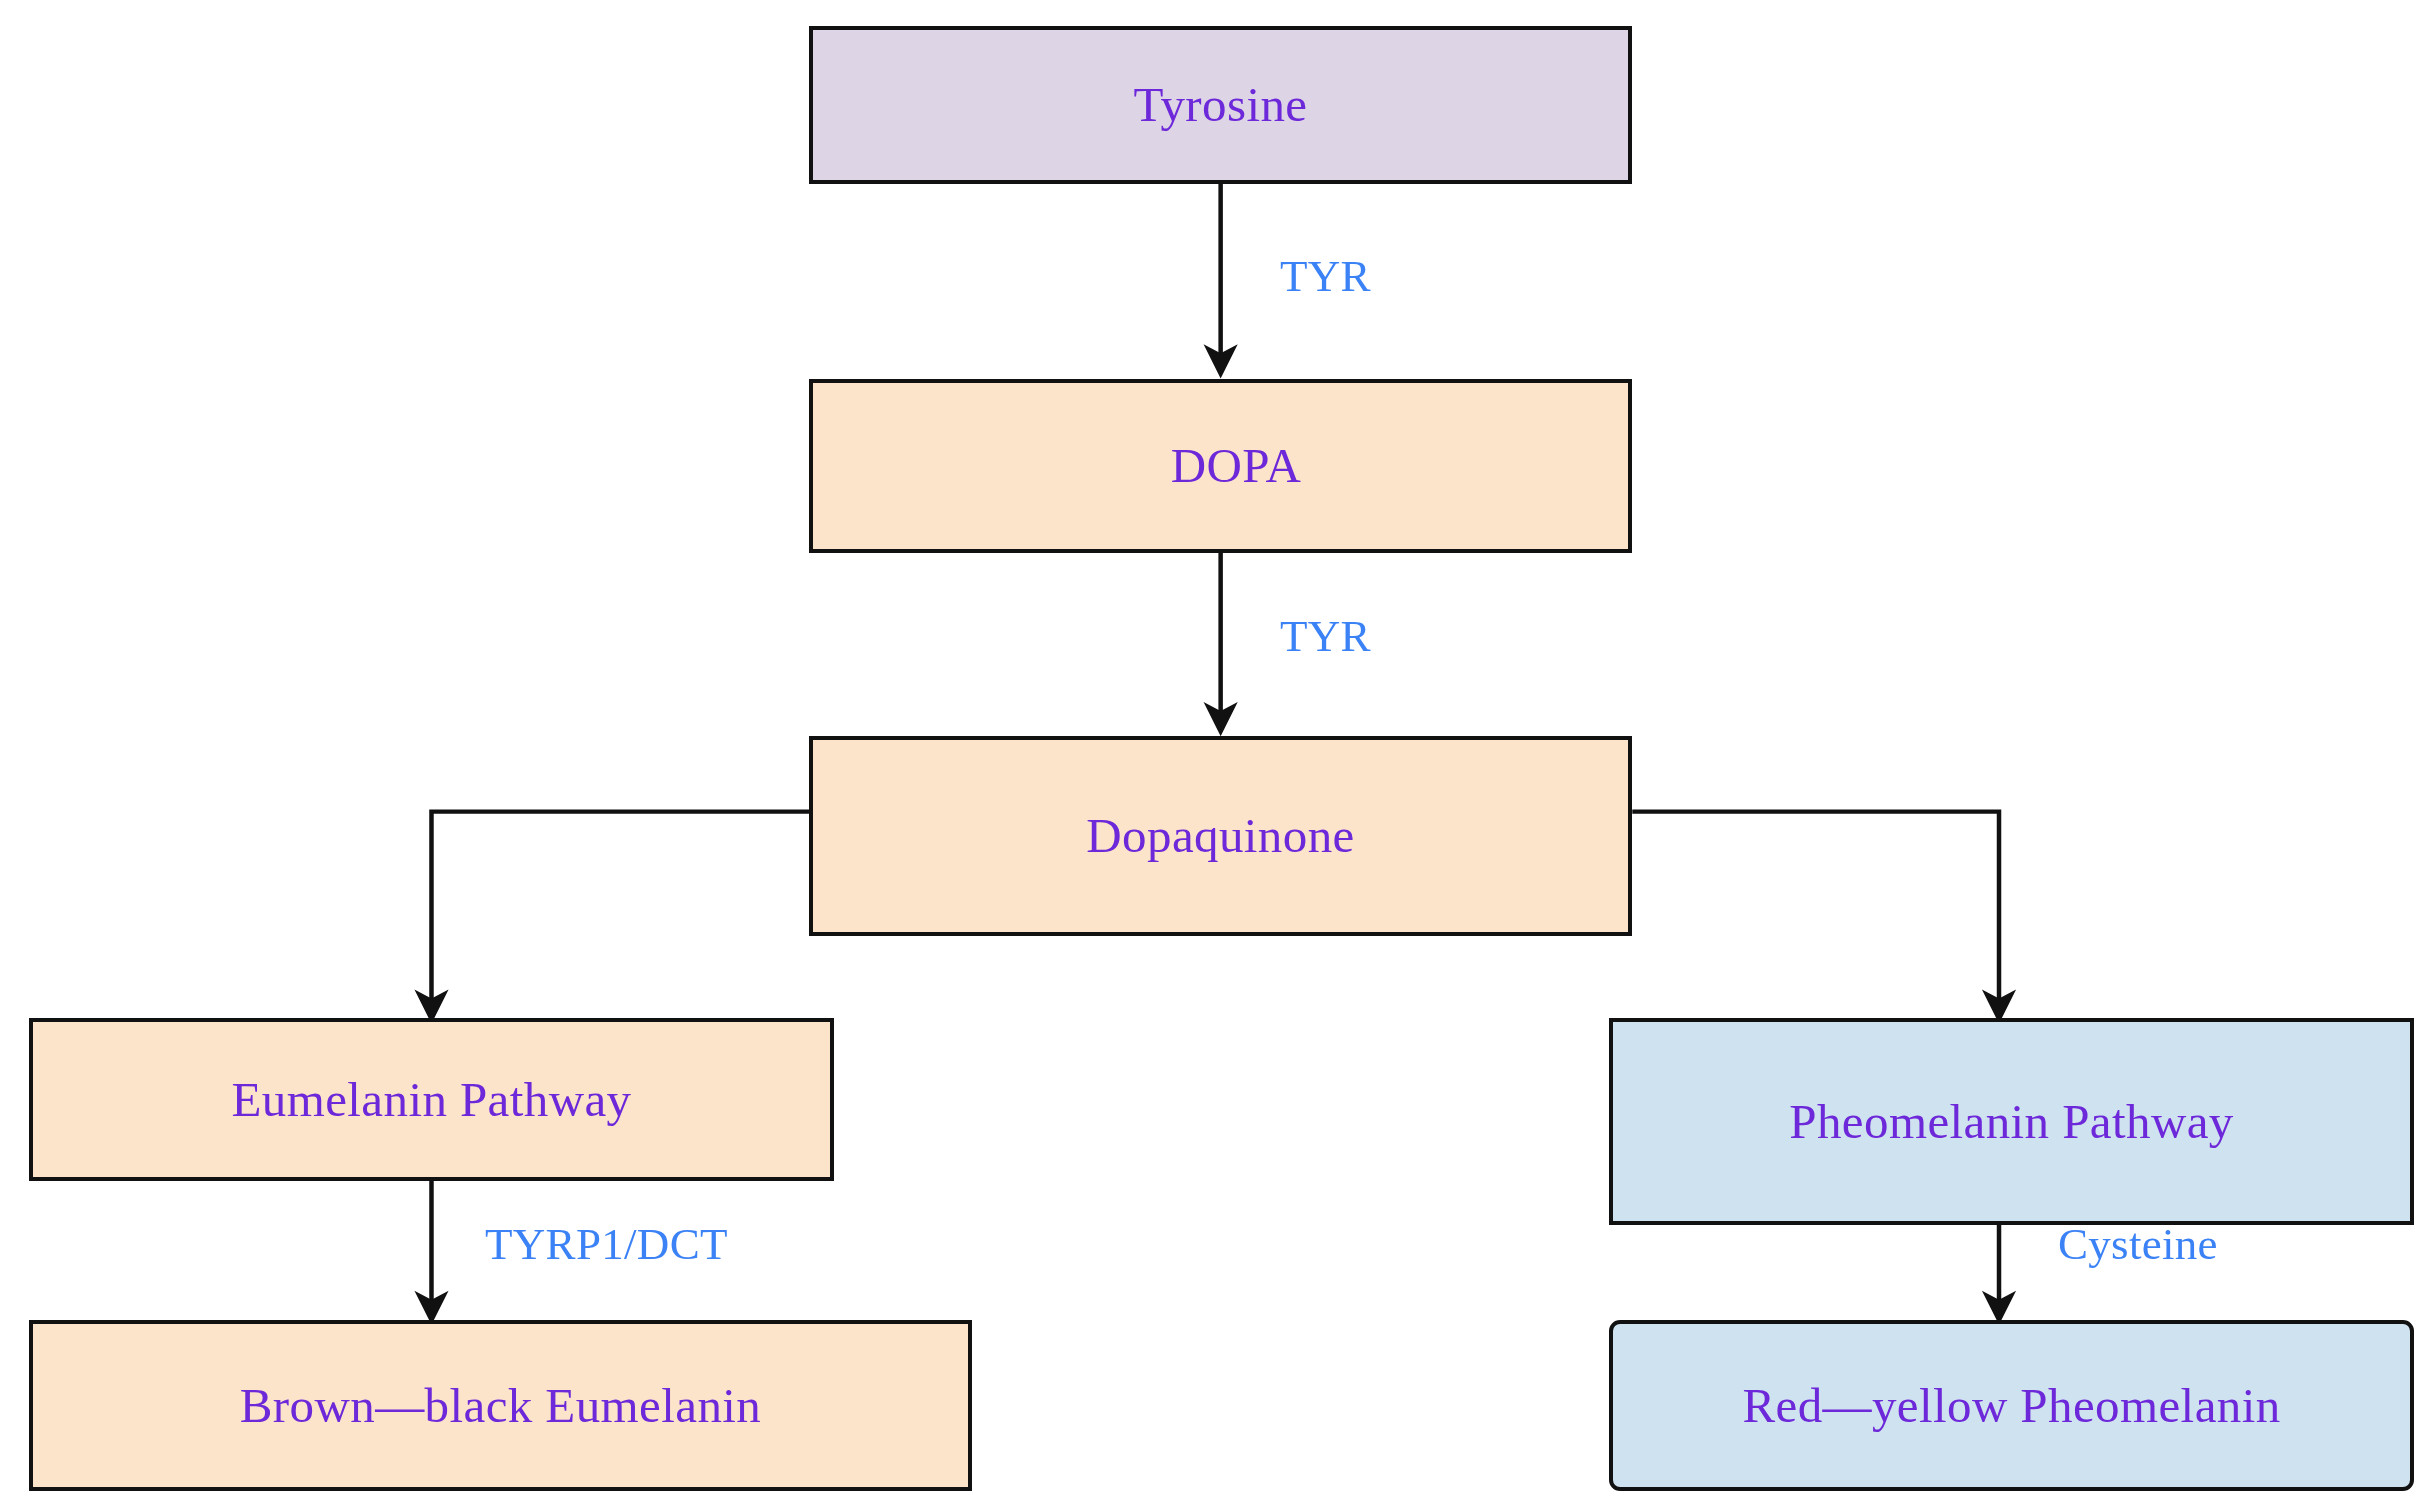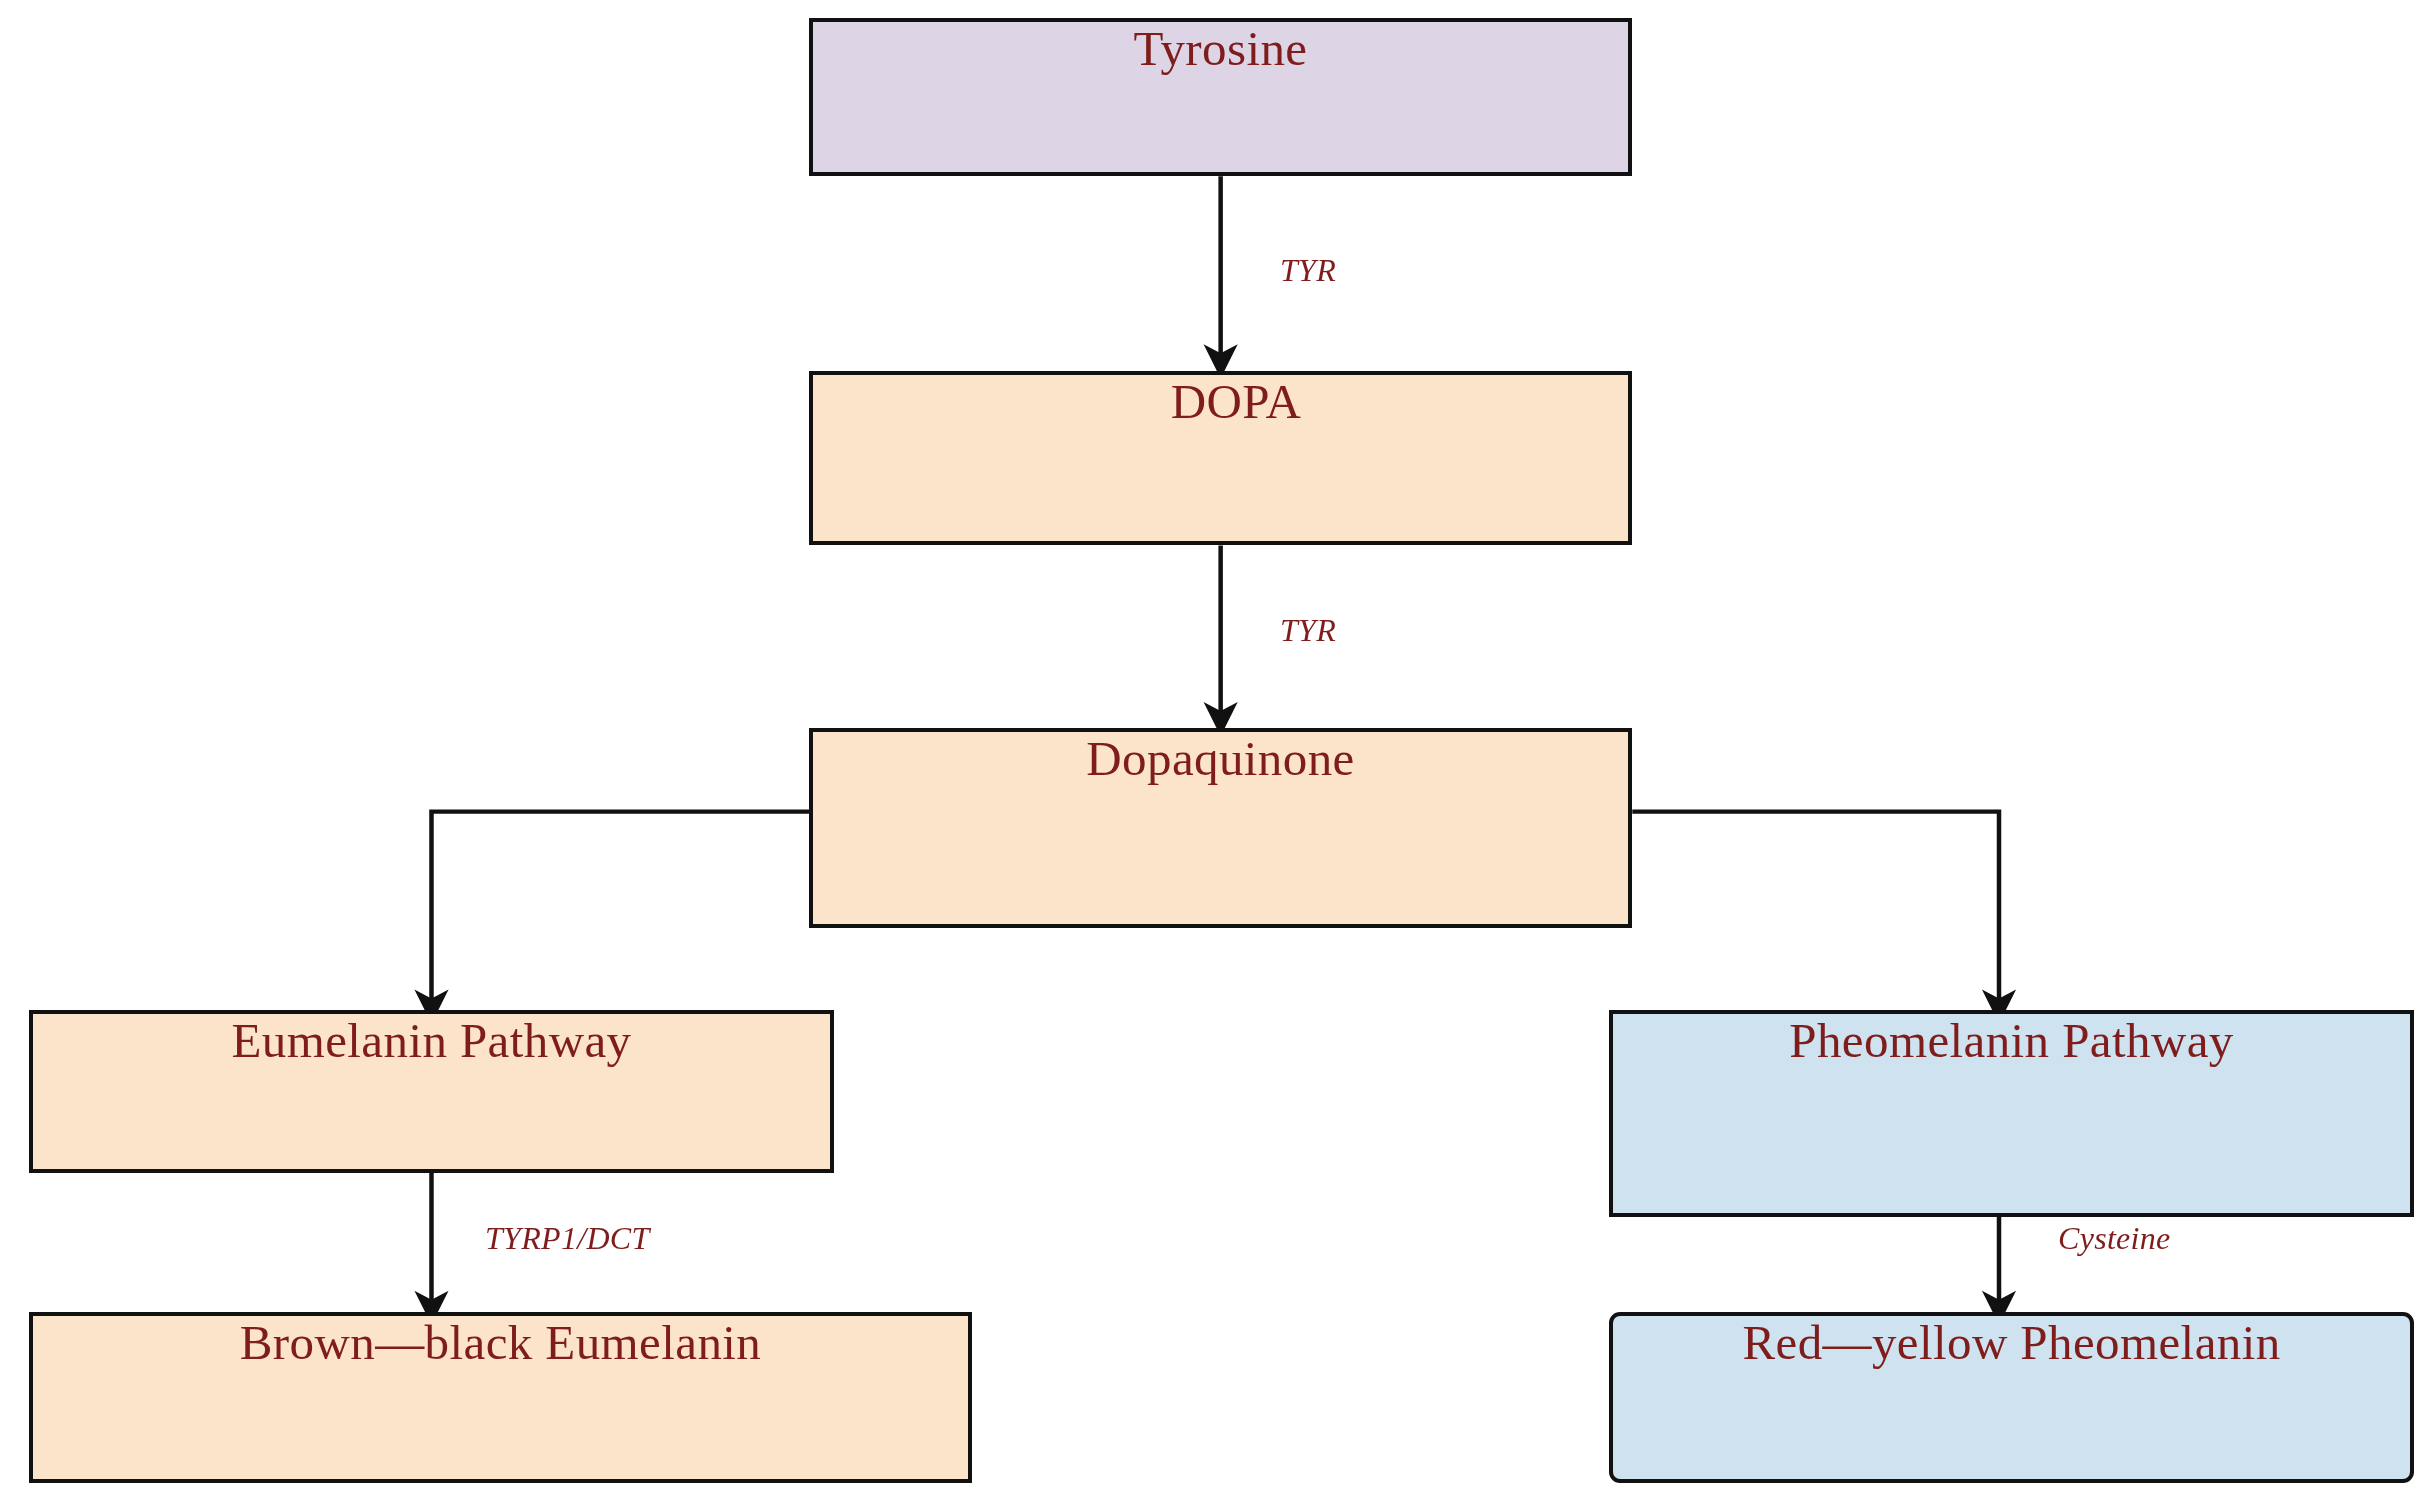--- a/index.html
+++ b/index.html
@@ -14,42 +14,42 @@
     height: 1510px;
     background: #ffffff;
     font-family: "Liberation Serif", "DejaVu Serif", serif;
     overflow: hidden;
   }
   .node {
     position: absolute;
     box-sizing: border-box;
     border: 4.5px solid #111111;
     display: flex;
-    align-items: flex-start;
+    align-items: center;
     justify-content: center;
     text-align: center;
-    color: #7f1d1d;
+    color: #6d28d9;
     font-size: 49px;
     line-height: 1.1;
     letter-spacing: 0.4px;
     white-space: nowrap;
     padding: 0 16px;
+    margin-top: 8px;
   }
   .node-tyrosine      { background: #ddd4e6; }
   .node-peach         { background: #fce4cb; }
   .node-blue          { background: #cfe2f0; }
 
   .edge-label {
     position: absolute;
-    color: #7f1d1d;
-    font-size: 32px;
+    color: #3b82f6;
+    font-size: 45px;
     line-height: 1;
     white-space: nowrap;
     letter-spacing: 0.3px;
-    font-style: italic;
   }
 
   #connectors {
     position: absolute;
     left: 0;
     top: 0;
     width: 2426px;
     height: 1510px;
     pointer-events: none;
   }

